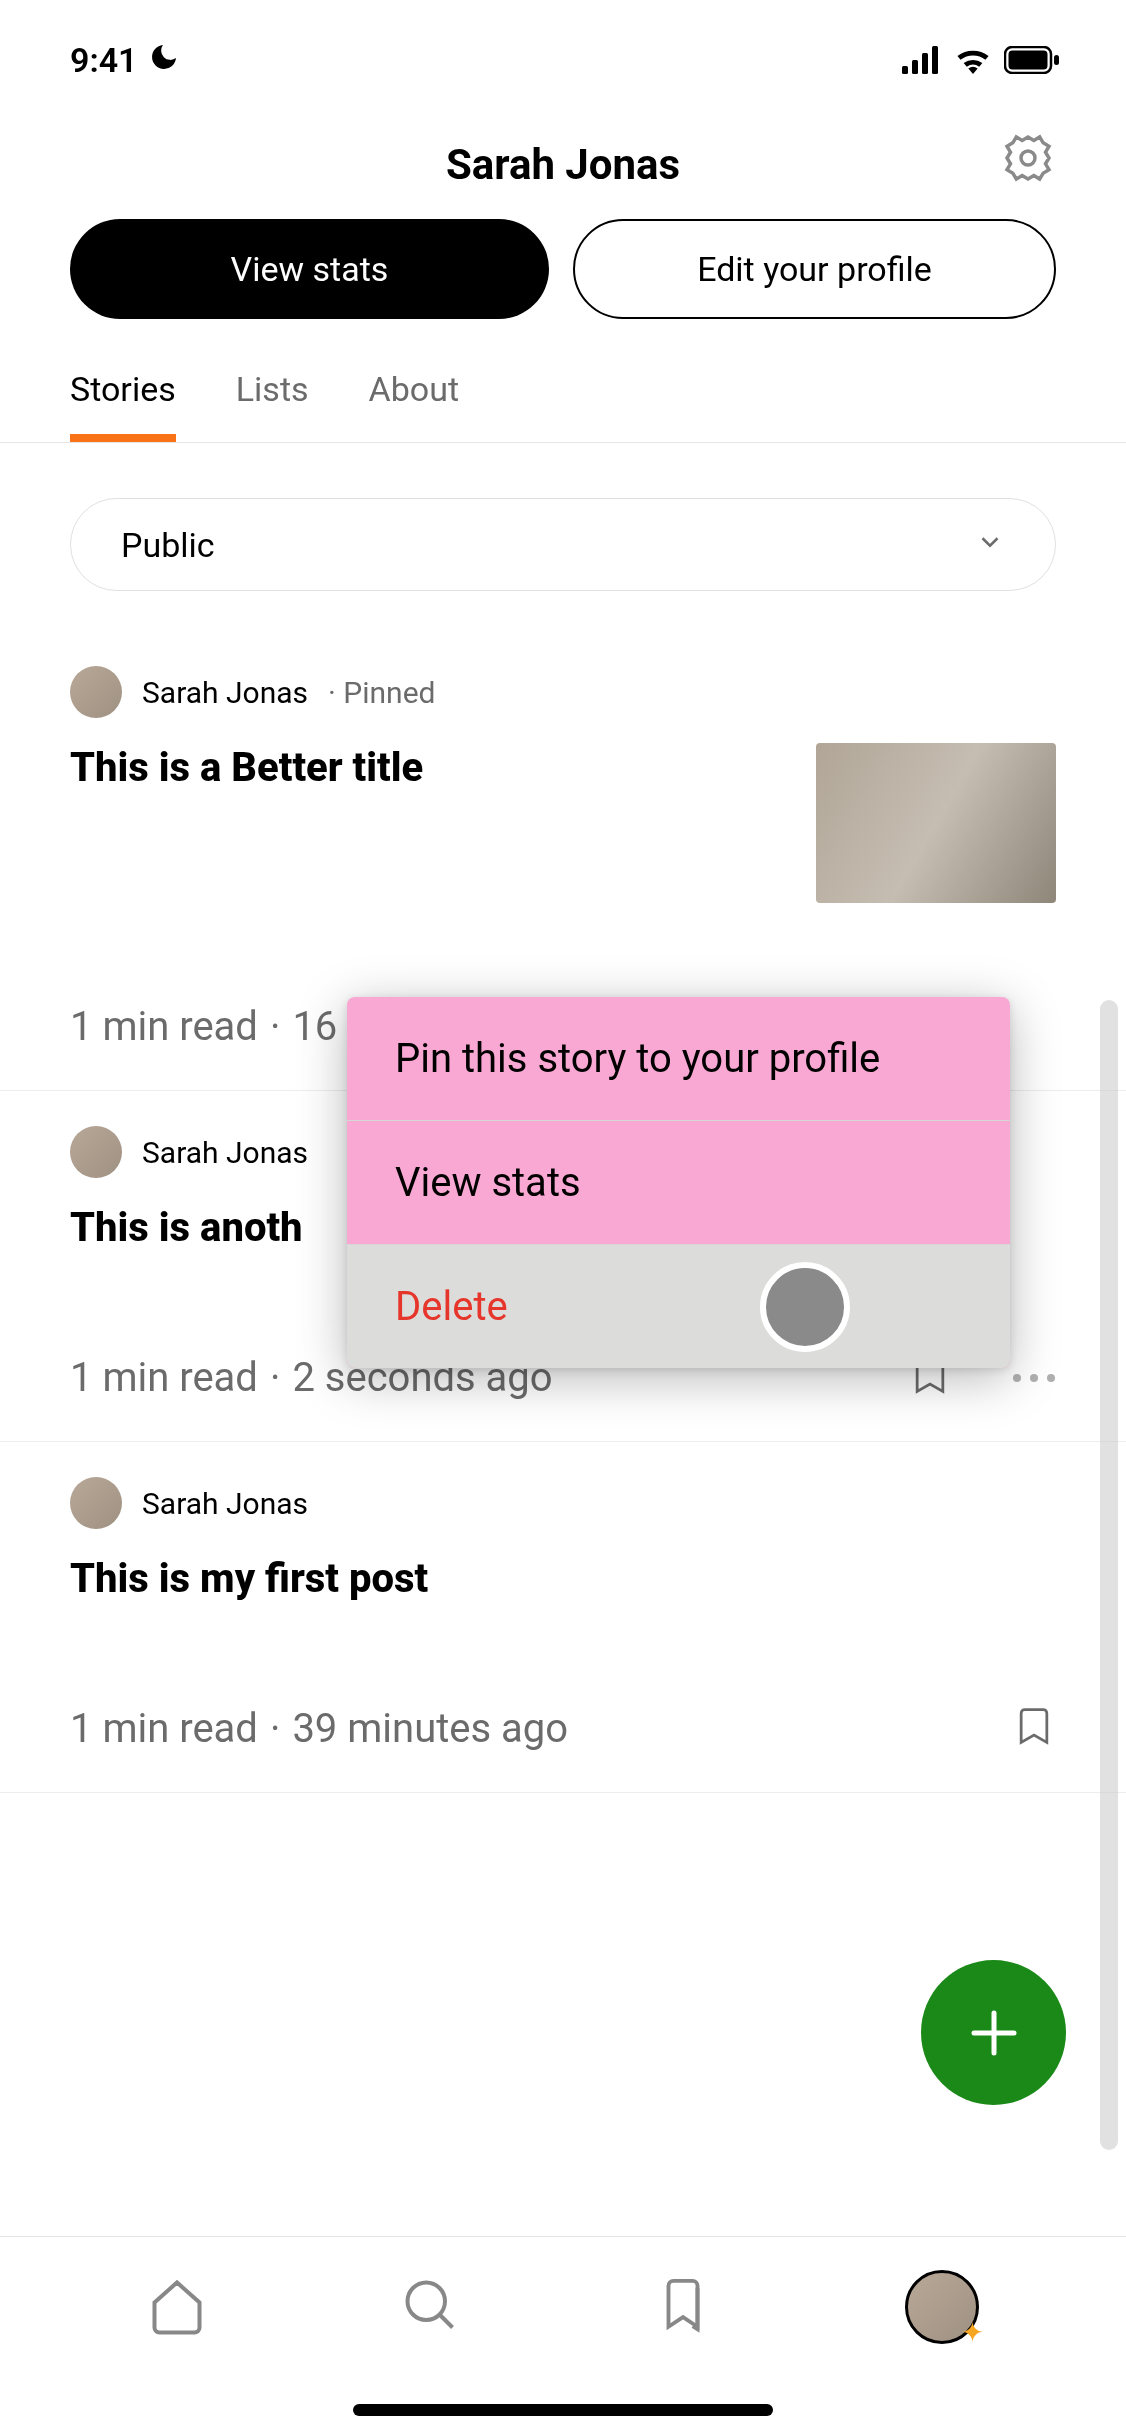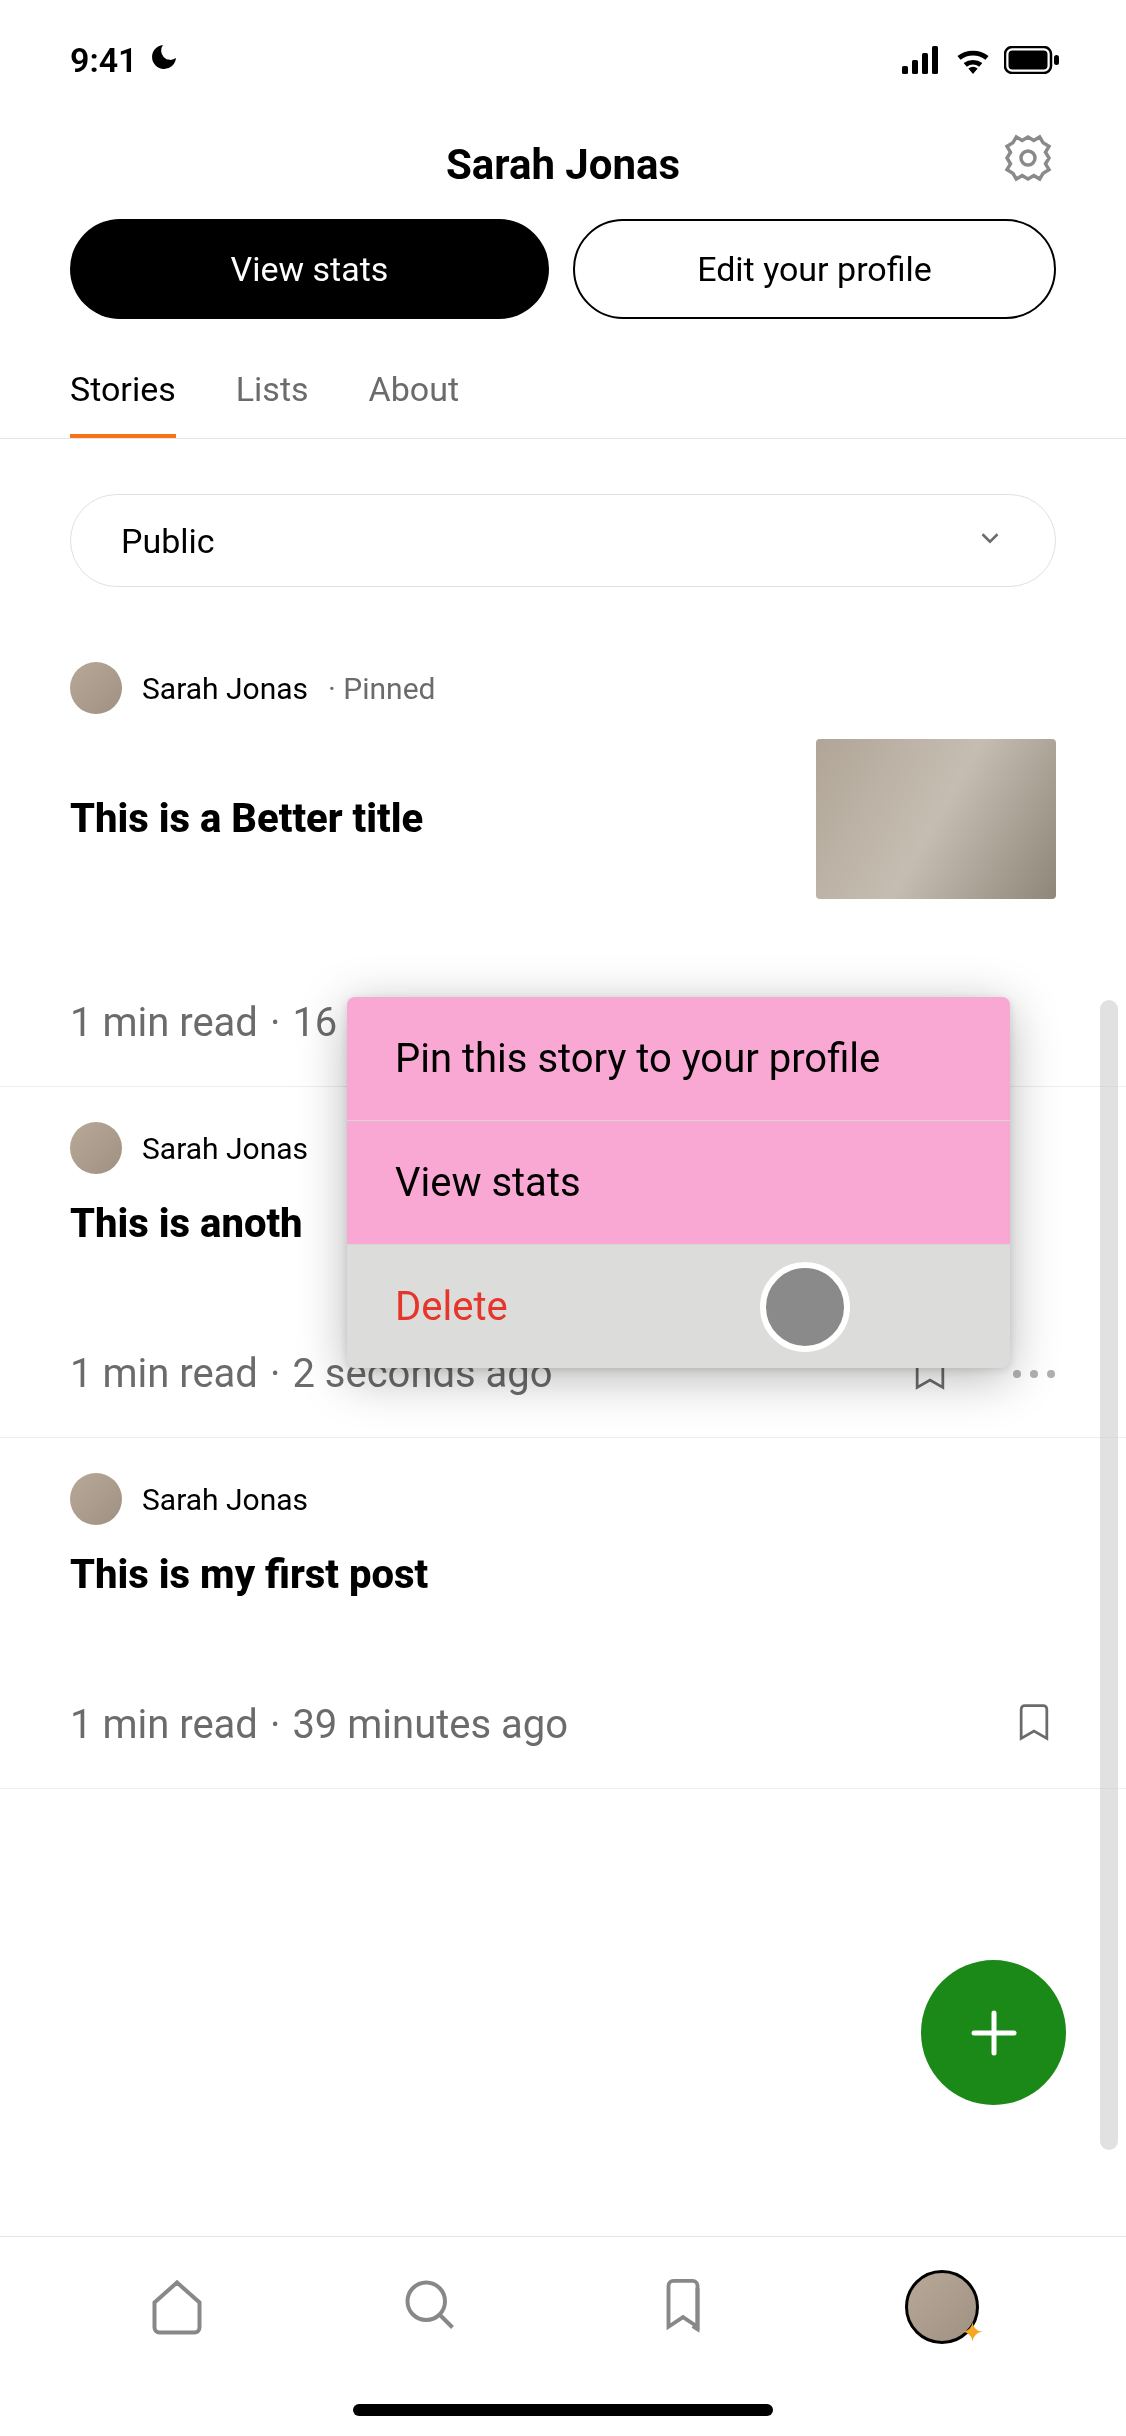--- a/index.html
+++ b/index.html
@@ -81,21 +81,21 @@
     border-bottom: 1px solid #e5e5e5;
   }
   .tab {
     font-size: 34px;
     padding-bottom: 25px;
     color: #6b6b6b;
     cursor: pointer;
   }
   .tab.active {
     color: #000;
-    border-bottom: 4px solid #f97316;
+    border-bottom: 8px solid #f97316;
   }
 
   
   .filter-wrap {
     padding: 55px 70px 40px;
   }
   .filter {
     width: 100%;
     height: 93px;
     border: 1px solid #e0e0e0;
@@ -132,21 +132,21 @@
     font-size: 30px;
     color: #000;
   }
   .pinned-label {
     font-size: 30px;
     color: #6b6b6b;
   }
   .story-body {
     display: flex;
     justify-content: space-between;
-    align-items: center;
+    align-items: flex-start;
     gap: 30px;
   }
   .story-title {
     font-size: 40px;
     font-weight: 800;
     color: #000;
     line-height: 1.25;
     flex: 1;
   }
   .story-thumb {

